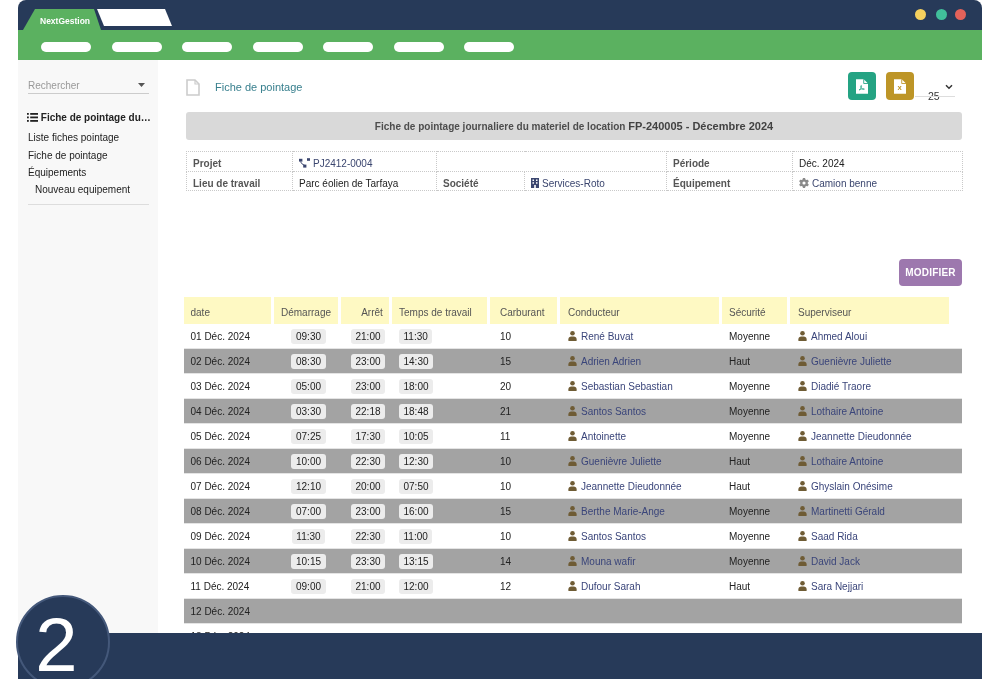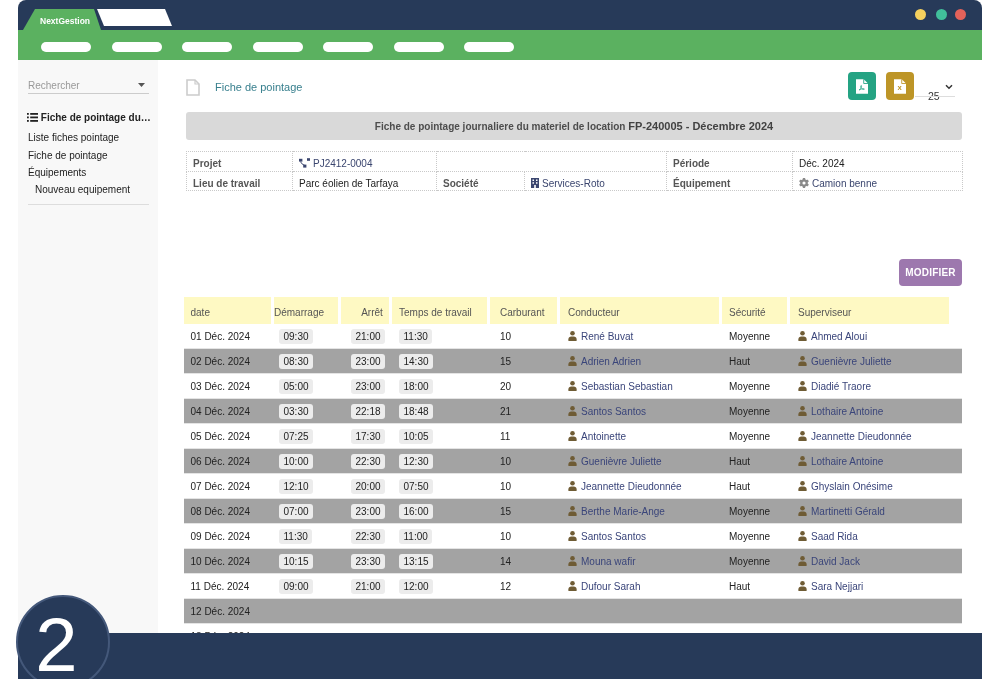--- a/index.html
+++ b/index.html
@@ -45,21 +45,21 @@
   
   #dt { left:184px; top:297px; width:778px; font-size:10px; color:#222; }
   .hrow { display:flex; height:27px; }
   .hrow .c { background:#fef9c3; color:#555; line-height:31px; }
   .row { display:flex; height:25px; border-bottom:1px solid #e4e4e4;
     align-items:center; }
   .row.alt { background:#a3a3a3; }
   .c { overflow:hidden; white-space:nowrap; }
   .c.g { margin-left:3px; }
   .c0 { width:87px; padding-left:6.5px; }
-  .c1 { width:64px; text-align:left; padding-left:0; }
+  .c1 { width:64px; text-align:center; padding-left:0; }
   .c2 { width:48px; text-align:center; padding-left:0; }
   .hrow .c2 { padding-left:14px; }
   .row .c1 { padding-left:5px; }
   .row .c2 { padding-left:6px; }
   .c3 { width:95px; text-align:left; padding-left:7px; }
   .c4 { width:67px; padding-left:10px; }
   .c5 { width:159px; padding-left:8px; }
   .c6 { width:65px; padding-left:7px; }
   .c7 { width:159px; padding-left:8px; }
   .row .c1,.row .c2,.row .c3,.row .c4,.row .c5,.row .c6,.row .c7 { margin-left:3px; }

